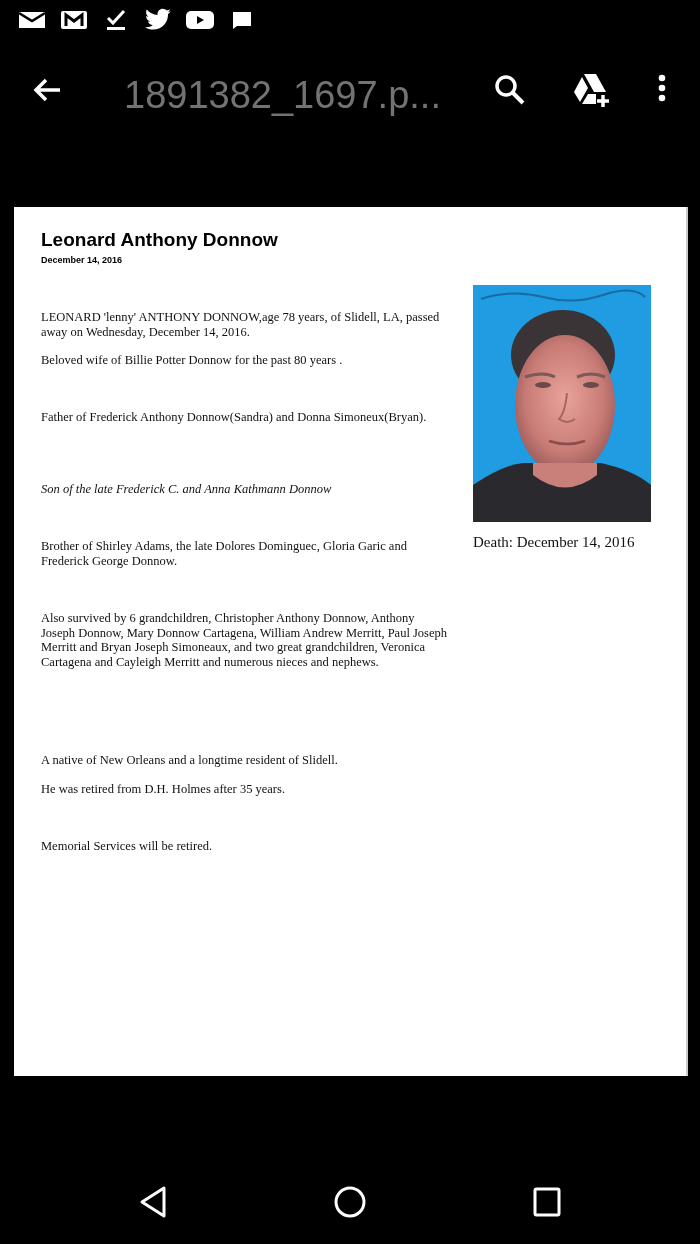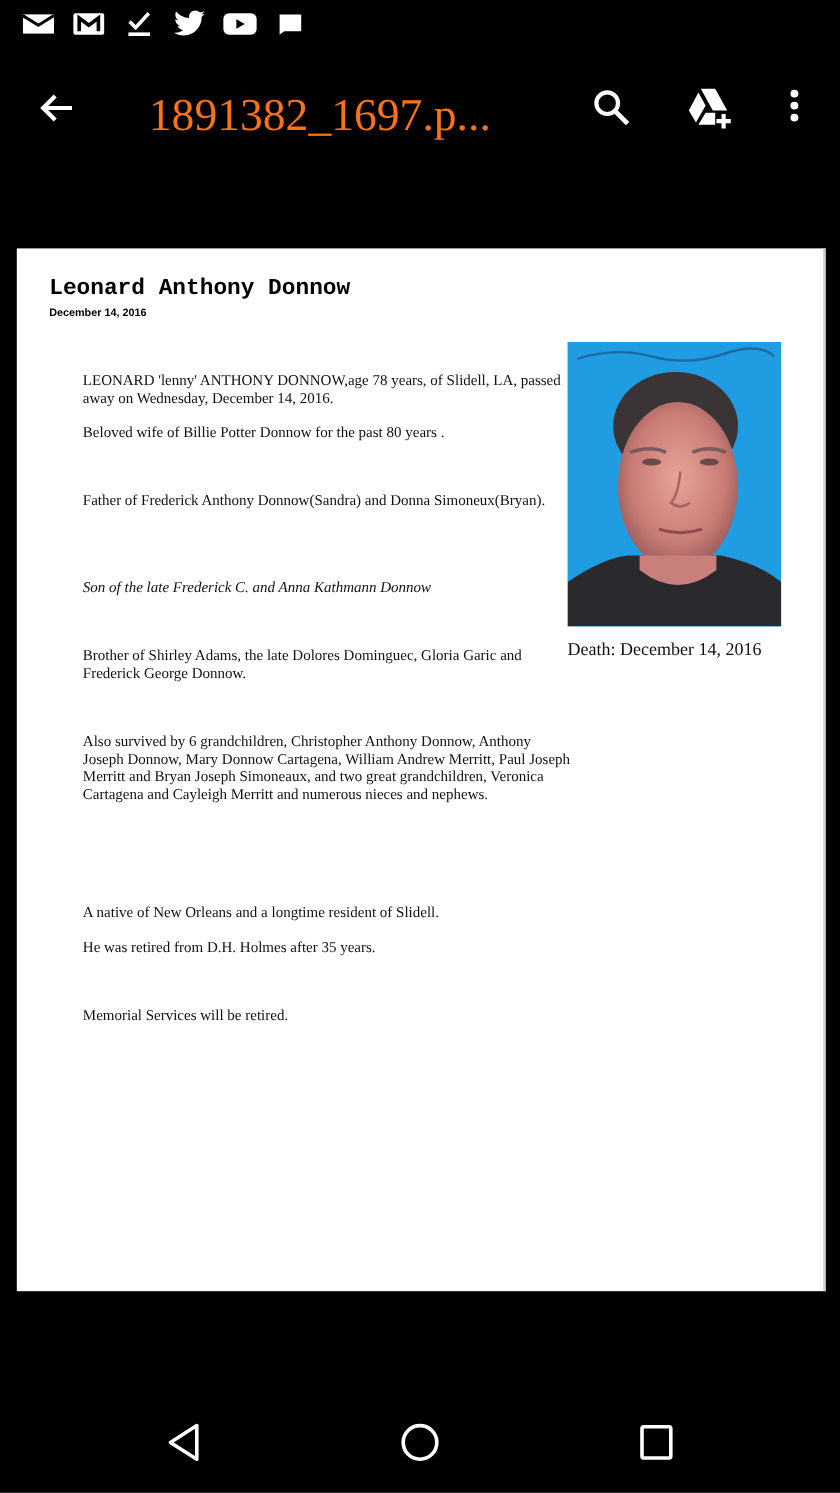--- a/index.html
+++ b/index.html
@@ -8,34 +8,34 @@
       font-family: "Liberation Sans", sans-serif;
     }
     .status-bar { position: absolute; left: 0; top: 0; width: 700px; height: 42px; }
     .status-left { position: absolute; left: 18px; top: 8px; display: flex; gap: 14px; align-items: center; }
     .status-left .ic { width: 28px; height: 24px; display: flex; align-items: center; justify-content: center; }
     .status-right { position: absolute; right: 14px; top: 4px; display: flex; align-items: center; gap: 10px; }
     .clock { color: #fff; font-size: 25px; font-family: "Liberation Sans", sans-serif; }
 
     .app-bar { position: absolute; left: 0; top: 50px; width: 700px; height: 90px; }
     .back-btn { position: absolute; left: 30px; top: 22px; width: 36px; height: 36px; }
-    .title { position: absolute; left: 124px; top: 24px; color: #f97316; font-size: 38px; font-family: Liberation Serif, serif; white-space: nowrap; }
+    .title { position: absolute; left: 124px; top: 24px; color: #737373; font-size: 38px; font-family: Liberation Sans, sans-serif; white-space: nowrap; }
     .search-btn { position: absolute; left: 490px; top: 20px; width: 40px; height: 40px; }
     .drive-btn { position: absolute; left: 570px; top: 20px; width: 42px; height: 42px; }
     .more-btn { position: absolute; left: 650px; top: 20px; width: 24px; height: 40px; }
 
     .page {
       position: absolute; left: 14px; top: 207px; width: 672px; height: 869px;
       background: #fff; border-right: 2px solid #ccc;
     }
-    .doc-title { position: absolute; left: 27px; top: 22px; font-family: Liberation Mono, monospace; font-weight: bold; font-size: 19px; color: #000; }
+    .doc-title { position: absolute; left: 27px; top: 22px; font-family: Liberation Sans, sans-serif; font-weight: bold; font-size: 19px; color: #000; }
     .doc-date { position: absolute; left: 27px; top: 48px; font-family: "Liberation Sans", sans-serif; font-weight: bold; font-size: 9px; color: #000; }
     .para {
       position: absolute; left: 27px; width: 410px;
-      font-family: "Liberation Serif", serif; font-size: 12.5px; line-height: 14.5px; color: #111; margin-left: 28px;
+      font-family: "Liberation Serif", serif; font-size: 12.5px; line-height: 14.5px; color: #111;
     }
     .photo { position: absolute; left: 459px; top: 78px; width: 178px; height: 237px; background: #1e9be0; overflow: hidden; }
     .photo-caption { position: absolute; left: 459px; top: 327px; font-family: "Liberation Serif", serif; font-size: 15px; color: #111; }
 
     .nav-bar { position: absolute; left: 0; top: 1160px; width: 700px; height: 84px; }
     .nav-btn { position: absolute; top: 22px; width: 40px; height: 40px; }
   </style>
 </head>
 <body>
 

